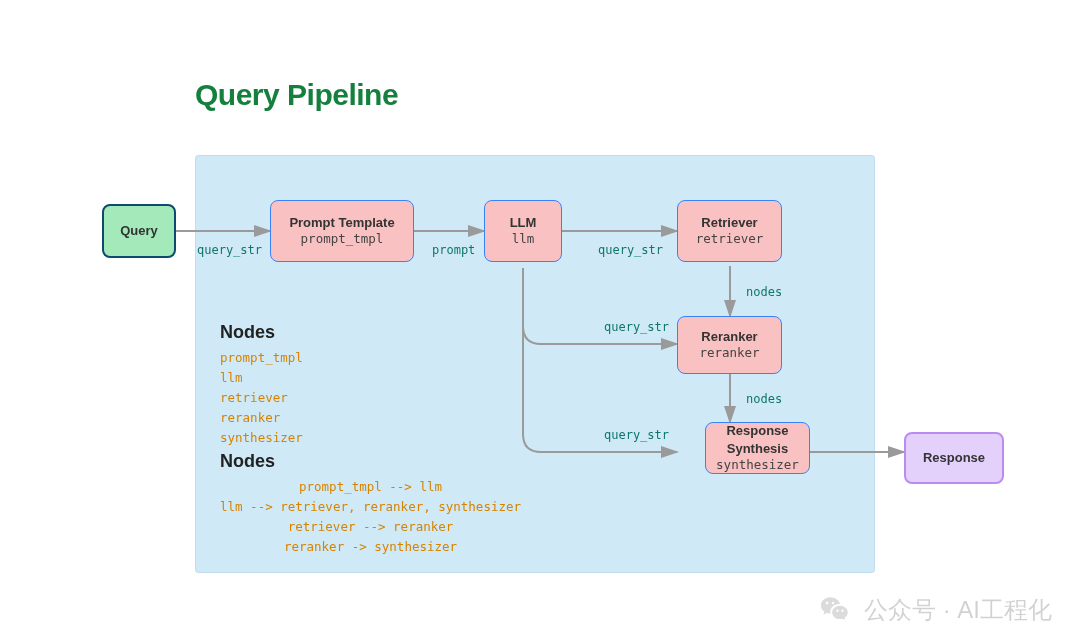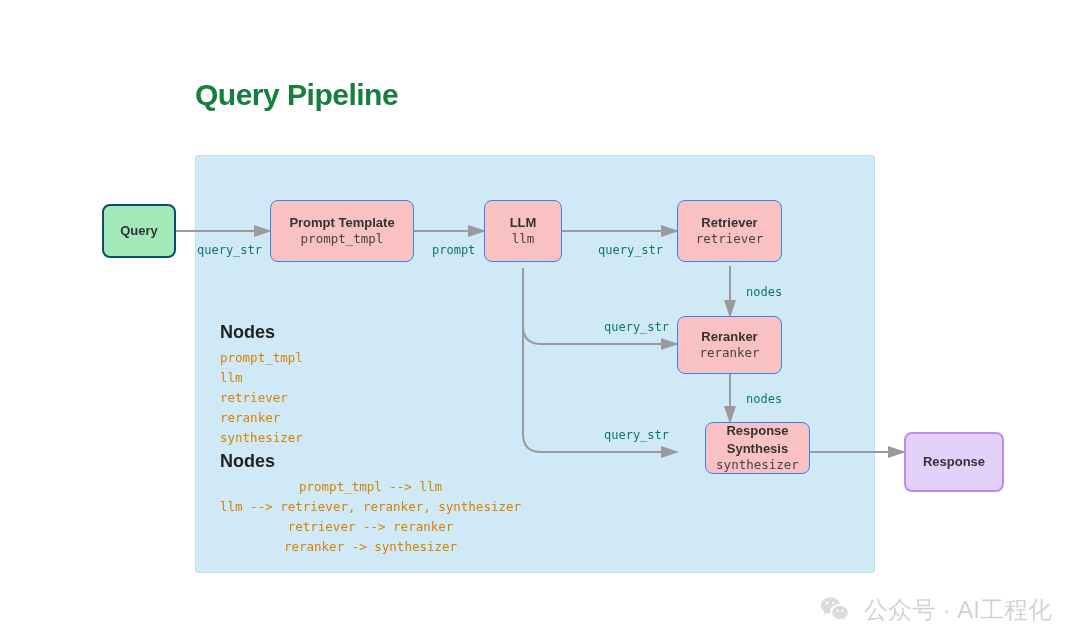--- a/index.html
+++ b/index.html
@@ -142,21 +142,21 @@
 <div class="node node-pink" style="left:677px; top:316px; width:105px; height:58px;">
   <span class="node-title">Reranker</span>
   <span class="node-sub">reranker</span>
 </div>
 
 <div class="node node-pink" style="left:677px; top:422px; width:105px; height:52px;margin-left:28px;">
   <span class="node-title" style="padding:0 6px">Response Synthesis</span>
   <span class="node-sub">synthesizer</span>
 </div>
 
-<div class="node node-purple" style="left:904px; top:432px; width:100px; height:60px;">
+<div class="node node-purple" style="left:904px; top:432px; width:100px; height:52px;">
   <span class="node-title">Response</span>
 </div>
 
 <span class="edge-label" style="left:197px; top:243px;">query_str</span>
 <span class="edge-label" style="left:432px; top:243px;">prompt</span>
 <span class="edge-label" style="left:598px; top:243px;">query_str</span>
 <span class="edge-label" style="left:746px; top:285px;">nodes</span>
 <span class="edge-label" style="left:604px; top:320px;">query_str</span>
 <span class="edge-label" style="left:746px; top:392px;">nodes</span>
 <span class="edge-label" style="left:604px; top:428px;">query_str</span>

